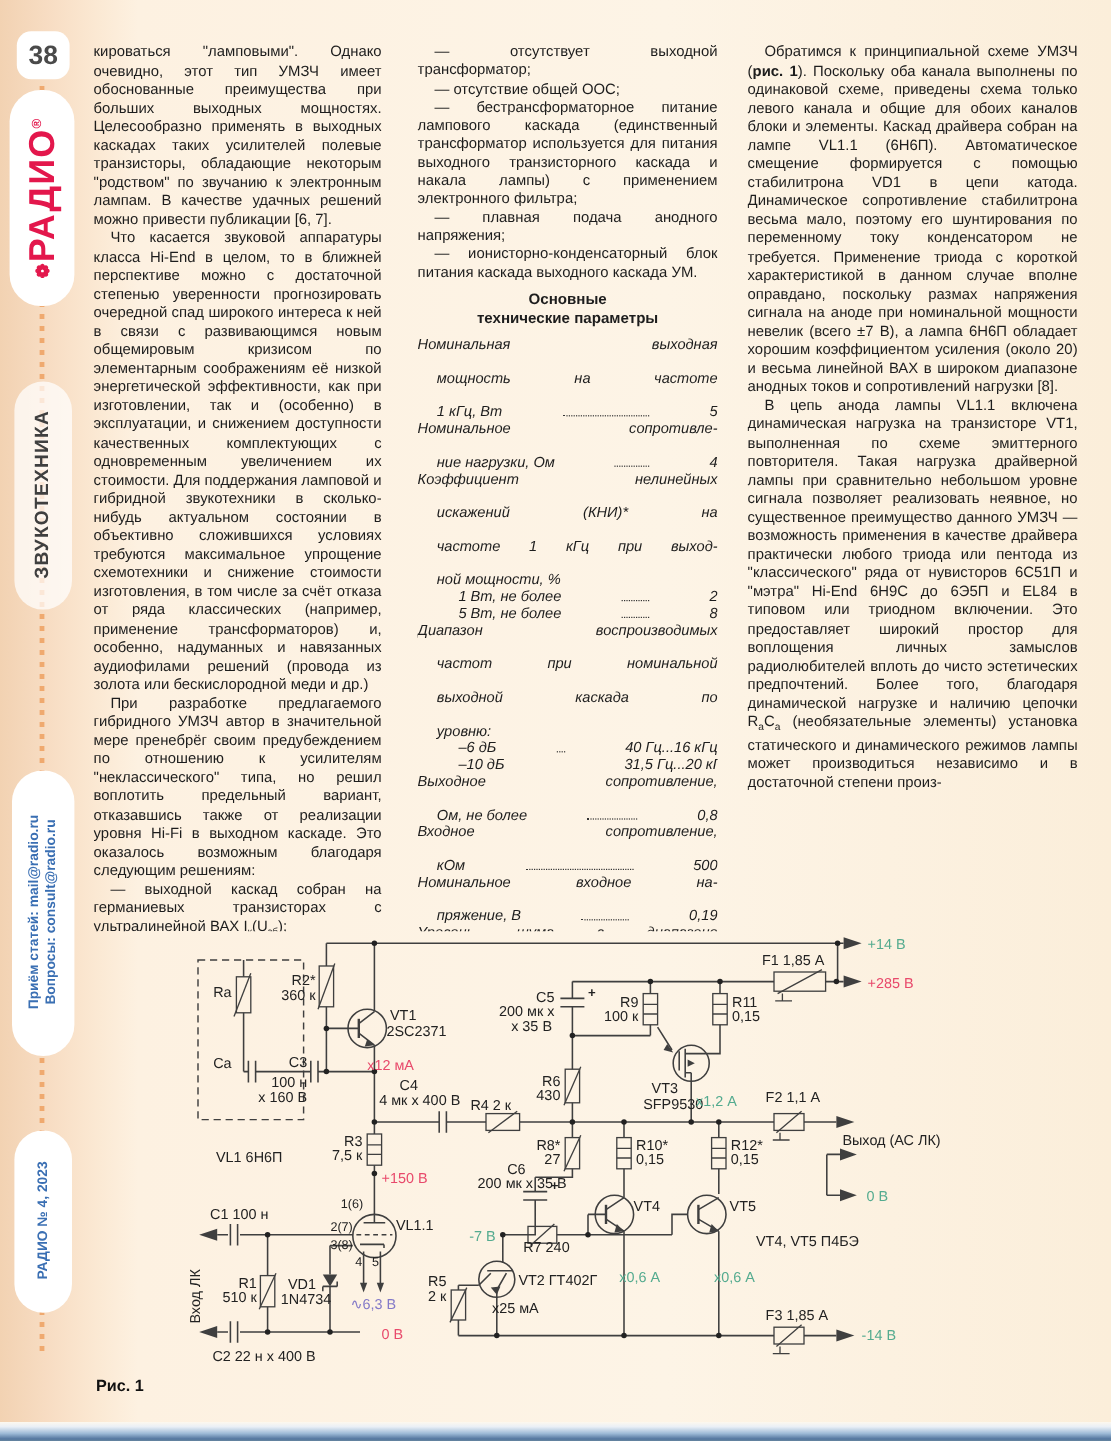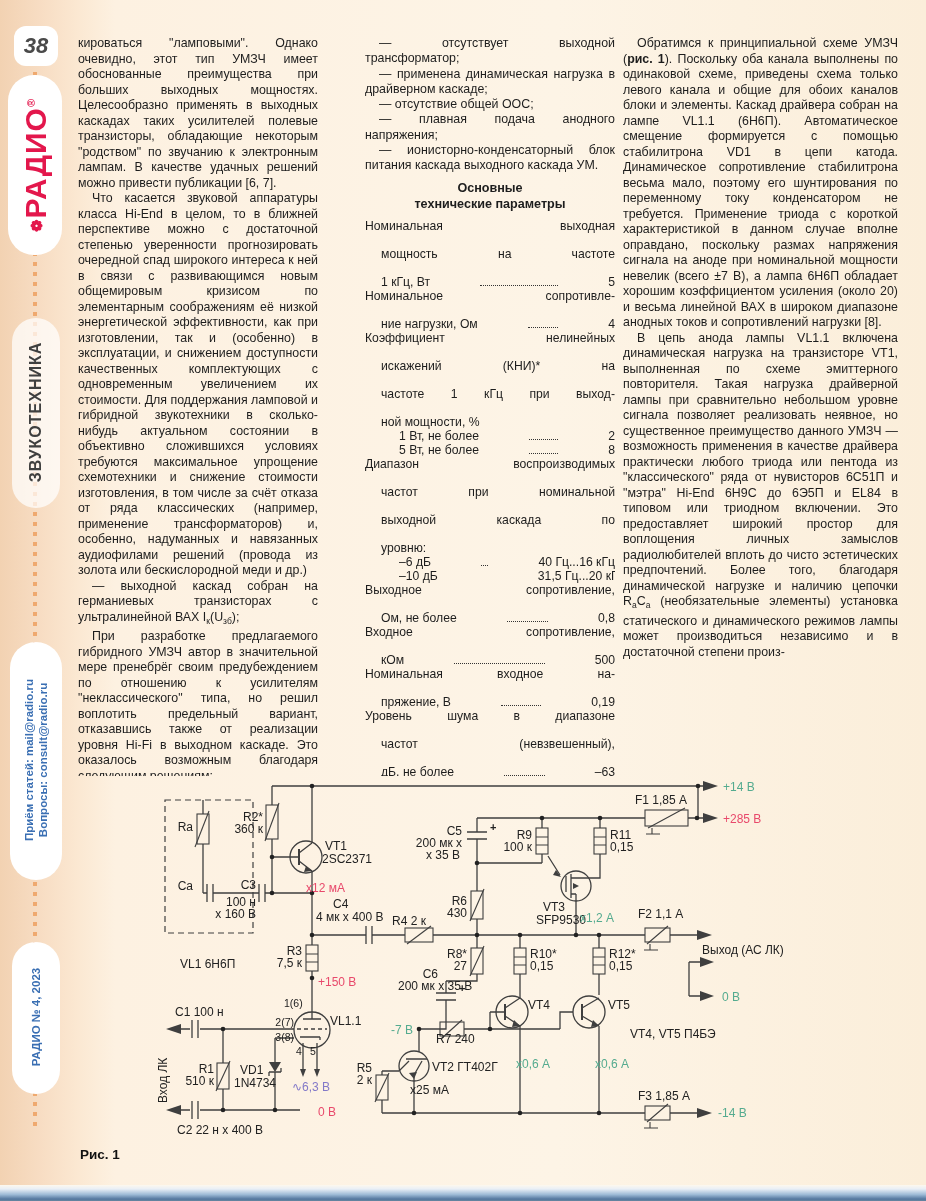--- a/index.html
+++ b/index.html
@@ -6,44 +6,44 @@
   body{width:926px;height:1201px;position:relative;overflow:hidden;
        font-family:"Liberation Sans",sans-serif;
        background:linear-gradient(90deg,#f2d2b2 0px,#f7dcc2 38px,#fbe8d2 78px,#fdf1e1 115px,#fdf4e6 60%,#fbeeda 100%);}
   .page{position:absolute;inset:0;}
   
   .dotline{position:absolute;left:33px;top:62px;bottom:75px;width:4px;z-index:0;
            background:repeating-linear-gradient(180deg,#efa96f 0 4px,transparent 4px 10px);}
   .capsule{position:absolute;background:#ffffff;z-index:1;}
   .pagenum{left:14px;top:26px;width:44px;height:40px;border-radius:12px;
            display:flex;align-items:center;justify-content:center;
-           font-size:22px;font-weight:bold;color:#4a4a4a;font-style:italic;}
+           font-size:22px;font-weight:bold;color:#4a4a4a;}
   .cap-logo{left:8px;top:75px;width:54px;height:180px;border-radius:26px;}
   .cap-sect{left:12px;top:318px;width:48px;height:190px;border-radius:24px;background:rgba(255,255,255,.72);}
   .cap-contact{left:10px;top:642px;width:52px;height:238px;border-radius:26px;}
   .cap-issue{left:12px;top:942px;width:48px;height:152px;border-radius:24px;}
   .rot{position:absolute;transform:rotate(-90deg);transform-origin:center;white-space:nowrap;z-index:2;text-align:center;}
   .logo{left:-44px;top:148px;width:160px;font-size:30px;font-weight:bold;letter-spacing:1px;color:#e3174c;}
   .logo sup{font-size:11px;}
   .logo .fl{font-size:15px;vertical-align:4px;}
   .sect{left:-49px;top:403px;width:170px;font-size:16px;font-weight:bold;letter-spacing:1px;color:#3f3f3f;}
   .contact{left:-79px;top:746px;width:230px;font-size:11.5px;font-weight:bold;color:#3a6fb3;line-height:14px;}
   .issue{left:-24px;top:1011px;width:120px;font-size:11.5px;font-weight:bold;color:#3a6fb3;}
   
   .col{position:absolute;top:36px;color:#1d1d1d;font-size:12.4px;line-height:15.5px;
        text-align:justify;overflow:hidden;height:740px;}
   .c1{left:78px;width:240px;}
-  .c2{left:365px;width:250px;line-height:15.3px;}
+  .c2{left:348px;width:250px;line-height:15.3px;}
   .c3{left:623px;width:275px;}
   .col p{margin:0;text-indent:14px;}
   .col p.flush{text-indent:0;}
   sub{font-size:8.5px;}
   .bold{font-weight:bold;}
   .heading{font-weight:bold;font-size:12.6px;line-height:16px;text-align:center;margin:6px 0 7px;text-indent:0;}
-  .params{font-size:12.2px;line-height:14px;}
+  .params{font-size:12.2px;line-height:14px;font-style:italic;}
   .prow{display:flex;align-items:baseline;gap:48px;}
   .pt{white-space:nowrap;}
   .lead{flex:1;border-bottom:1.4px dotted #333;margin:0 2px;align-self:flex-end;margin-bottom:3px;}
   .pv{white-space:nowrap;}
   .pj{text-align:justify;text-align-last:justify;}
   .ind0{padding-left:0;}.ind1{padding-left:16px;margin-top:14px;}.ind2{padding-left:34px;}
   .rule{width:95px;border-top:1.5px solid #333;margin:9px 0 5px;}
   .footnote{font-style:italic;font-size:12px;line-height:15.5px;text-indent:14px;}
   
   .schem{position:absolute;left:0;top:778px;}
@@ -79,29 +79,29 @@
   <div class="rot sect">ЗВУКОТЕХНИКА</div>
   <div class="rot contact">
     <div>Приём статей: mail@radio.ru</div>
     <div>Вопросы: consult@radio.ru</div>
   </div>
   <div class="rot issue">РАДИО № 4, 2023</div>
 
   <div class="col c1">
     <p class="flush">кироваться "ламповыми". Однако очевидно, этот тип УМЗЧ имеет обоснованные преимущества при больших выходных мощностях. Целесообразно применять в выходных каскадах таких усилителей полевые транзисторы, обладающие некоторым "родством" по звучанию к электронным лампам. В качестве удачных решений можно привести публикации [6, 7].</p>
     <p>Что касается звуковой аппаратуры класса Hi-End в целом, то в ближней перспективе можно с достаточной степенью уверенности прогнозировать очередной спад широкого интереса к ней в связи с развивающимся новым общемировым кризисом по элементарным соображениям её низкой энергетической эффективности, как при изготовлении, так и (особенно) в эксплуатации, и снижением доступности качественных комплектующих с одновременным увеличением их стоимости. Для поддержания ламповой и гибридной звукотехники в сколько-нибудь актуальном состоянии в объективно сложившихся условиях требуются максимальное упрощение схемотехники и снижение стоимости изготовления, в том числе за счёт отказа от ряда классических (например, применение трансформаторов) и, особенно, надуманных и навязанных аудиофилами решений (провода из золота или бескислородной меди и др.)</p>
+    <p>При разработке предлагаемого гибридного УМЗЧ автор в значительной мере пренебрёг своим предубеждением по отношению к усилителям "неклассического" типа, но решил воплотить предельный вариант, отказавшись также от реализации уровня Hi-Fi в выходном каскаде. Это оказалось возможным благодаря следующим решениям:</p>
     <p><span>— выходной каскад собран на германиевых транзисторах с ультралинейной ВАХ I</span><sub>к</sub><span>(U</span><sub>зб</sub><span>);</span></p>
-    <p>При разработке предлагаемого гибридного УМЗЧ автор в значительной мере пренебрёг своим предубеждением по отношению к усилителям "неклассического" типа, но решил воплотить предельный вариант, отказавшись также от реализации уровня Hi-Fi в выходном каскаде. Это оказалось возможным благодаря следующим решениям:</p>
 
   </div>
 
   <div class="col c2">
     <p>— отсутствует выходной трансформатор;</p>
-    <p>— применена динамическая нагрузка в драйверном каскаде;</p>
     <p>— отсутствие общей ООС;</p>
+    <p>— бестрансформаторное питание лампового каскада (единственный трансформатор используется для питания выходного транзисторного каскада и накала лампы) с применением электронного фильтра;</p>
     <p>— плавная подача анодного напряжения;</p>
     <p>— ионисторно-конденсаторный блок питания каскада выходного каскада УМ.</p>
     <div class="heading">
       <div>Основные</div>
       <div>технические параметры</div>
     </div>
     <div class="params">
         <div class="ind0 pj">Номинальная выходная</div>
         <div class="ind1 pj">мощность на частоте</div>
         <div class="prow ind1">
@@ -148,21 +148,21 @@
           <span class="pt">Ом, не более</span>
           <span class="lead"></span>
           <span class="pv">0,8</span>
         </div>
         <div class="ind0 pj">Входное сопротивление,</div>
         <div class="prow ind1">
           <span class="pt">кОм</span>
           <span class="lead"></span>
           <span class="pv">500</span>
         </div>
-        <div class="ind0 pj">Номинальная входное на-</div>
+        <div class="ind0 pj">Номинальное входное на-</div>
         <div class="prow ind1">
           <span class="pt">пряжение, В</span>
           <span class="lead"></span>
           <span class="pv">0,19</span>
         </div>
         <div class="ind0 pj">Уровень шума в диапазоне</div>
         <div class="ind1 pj">частот (невзвешенный),</div>
         <div class="prow ind1">
           <span class="pt">дБ, не более</span>
           <span class="lead"></span>

